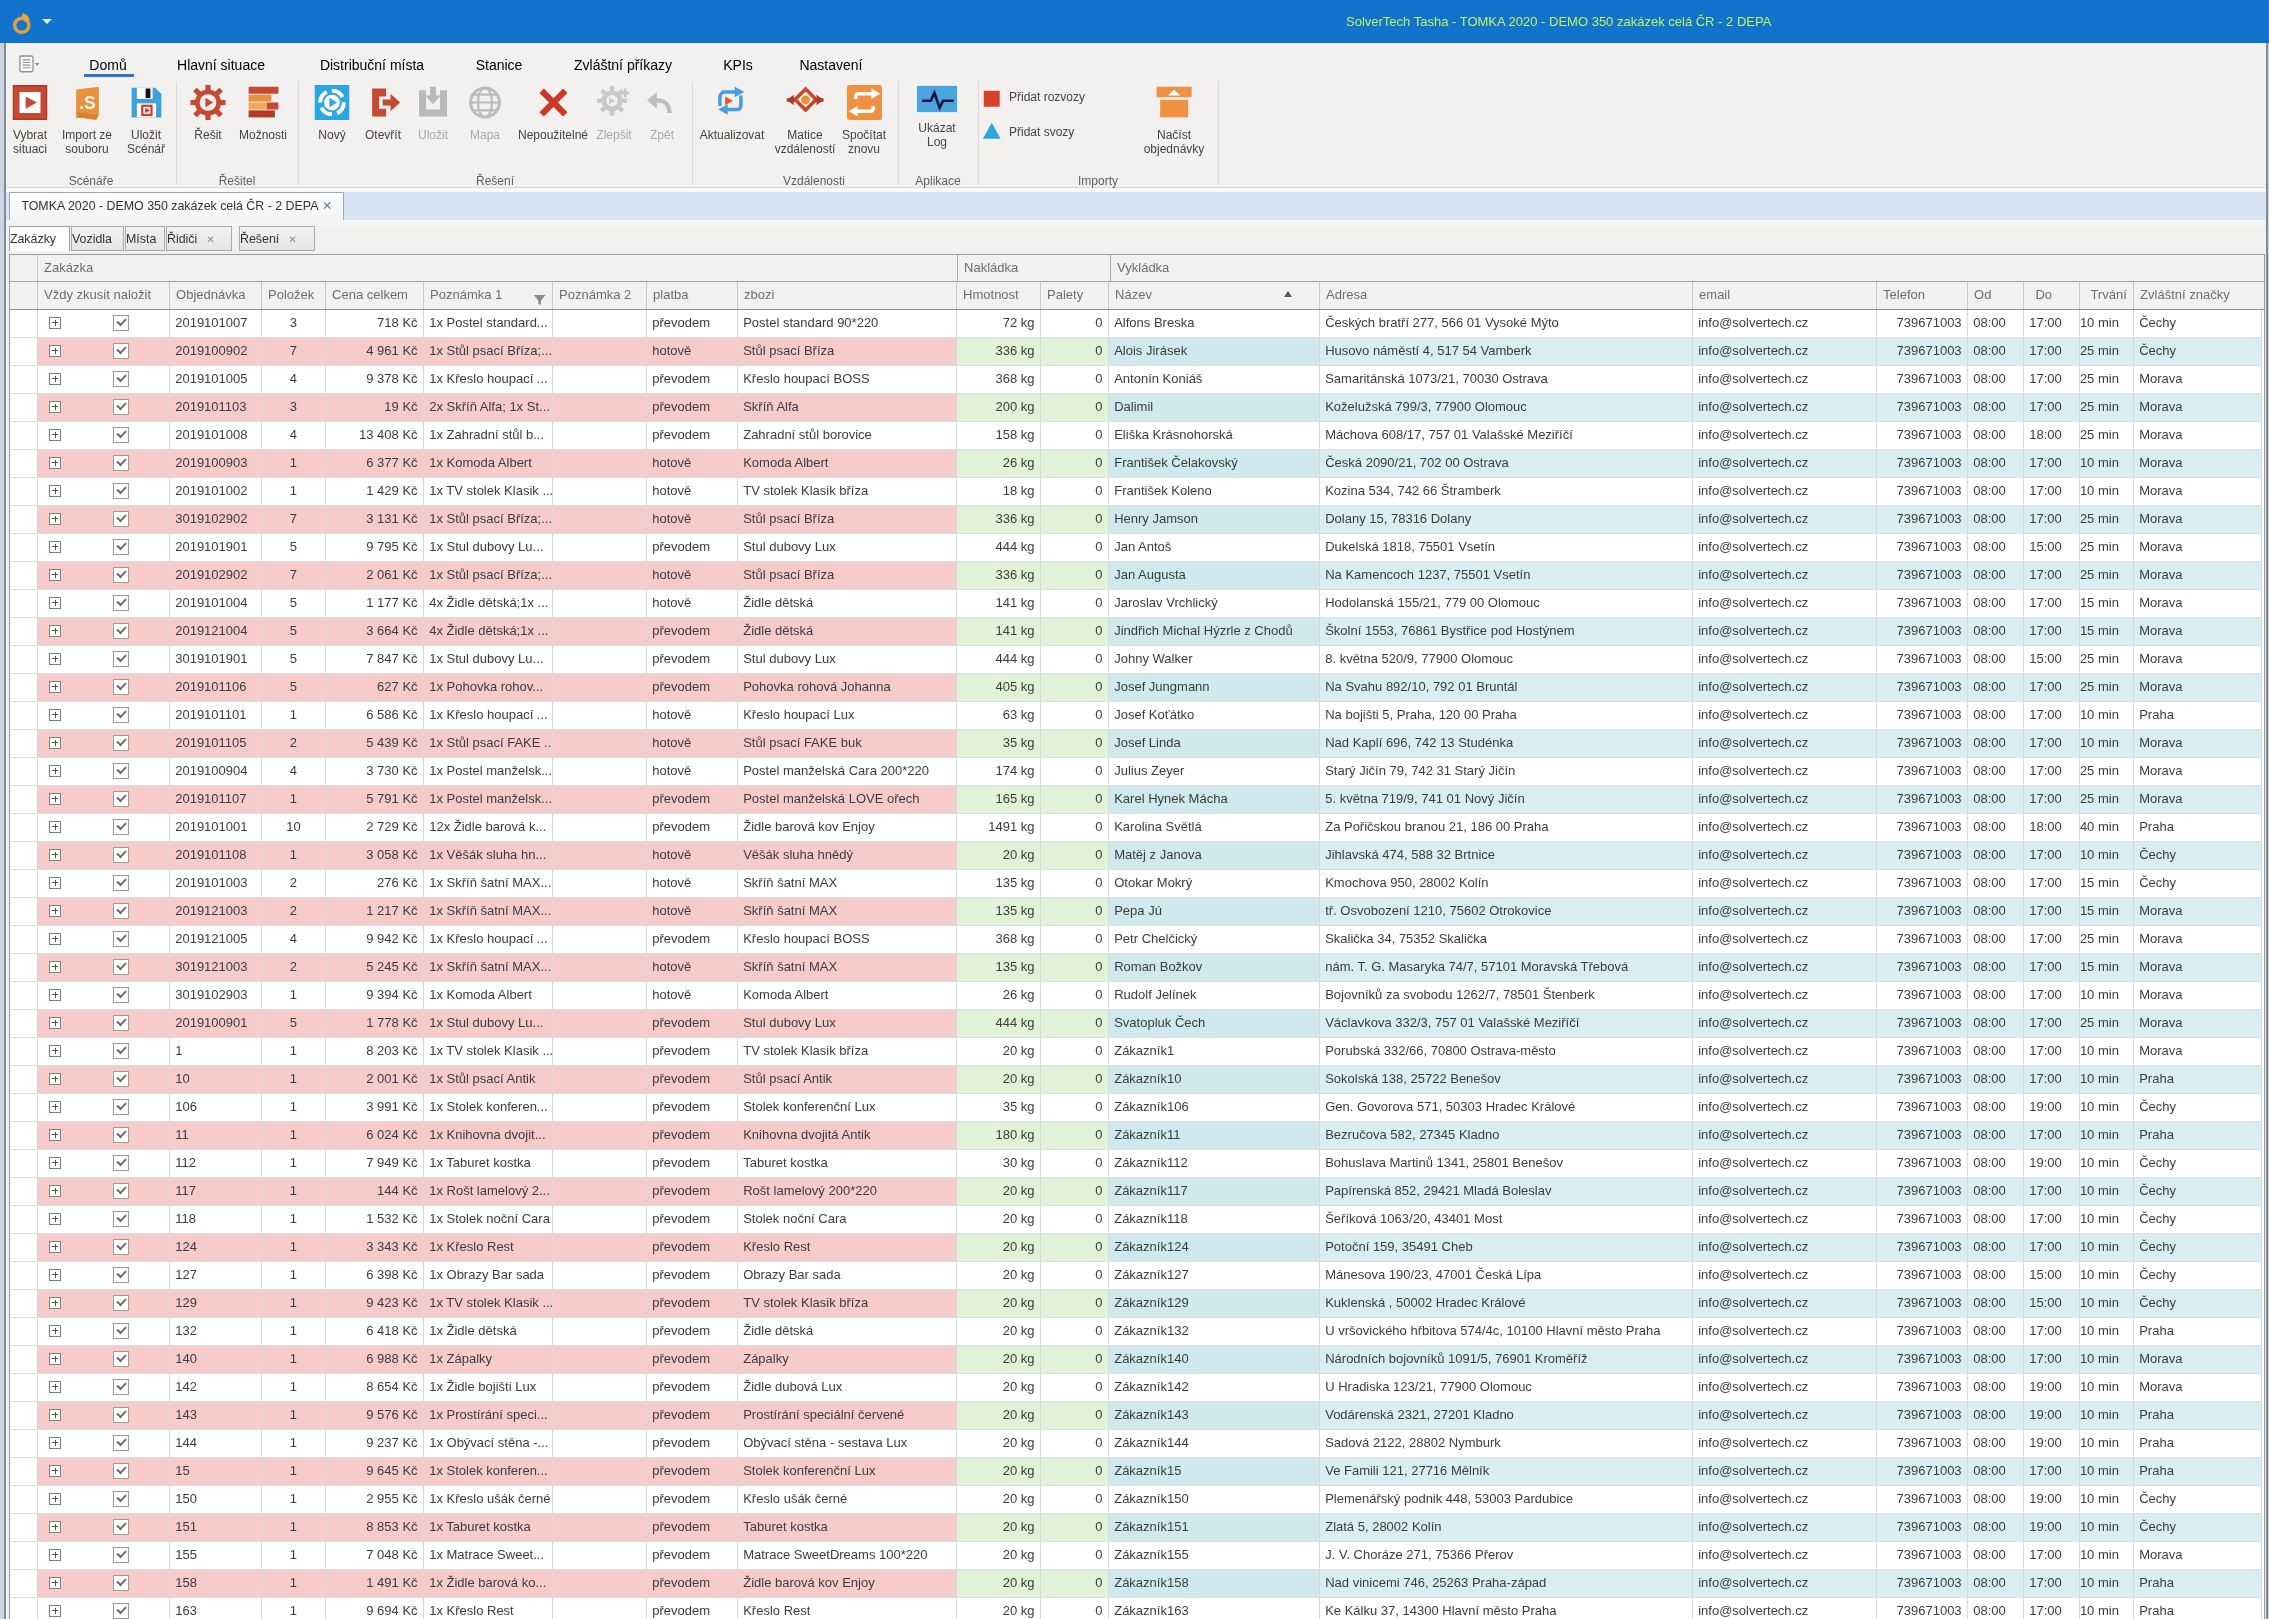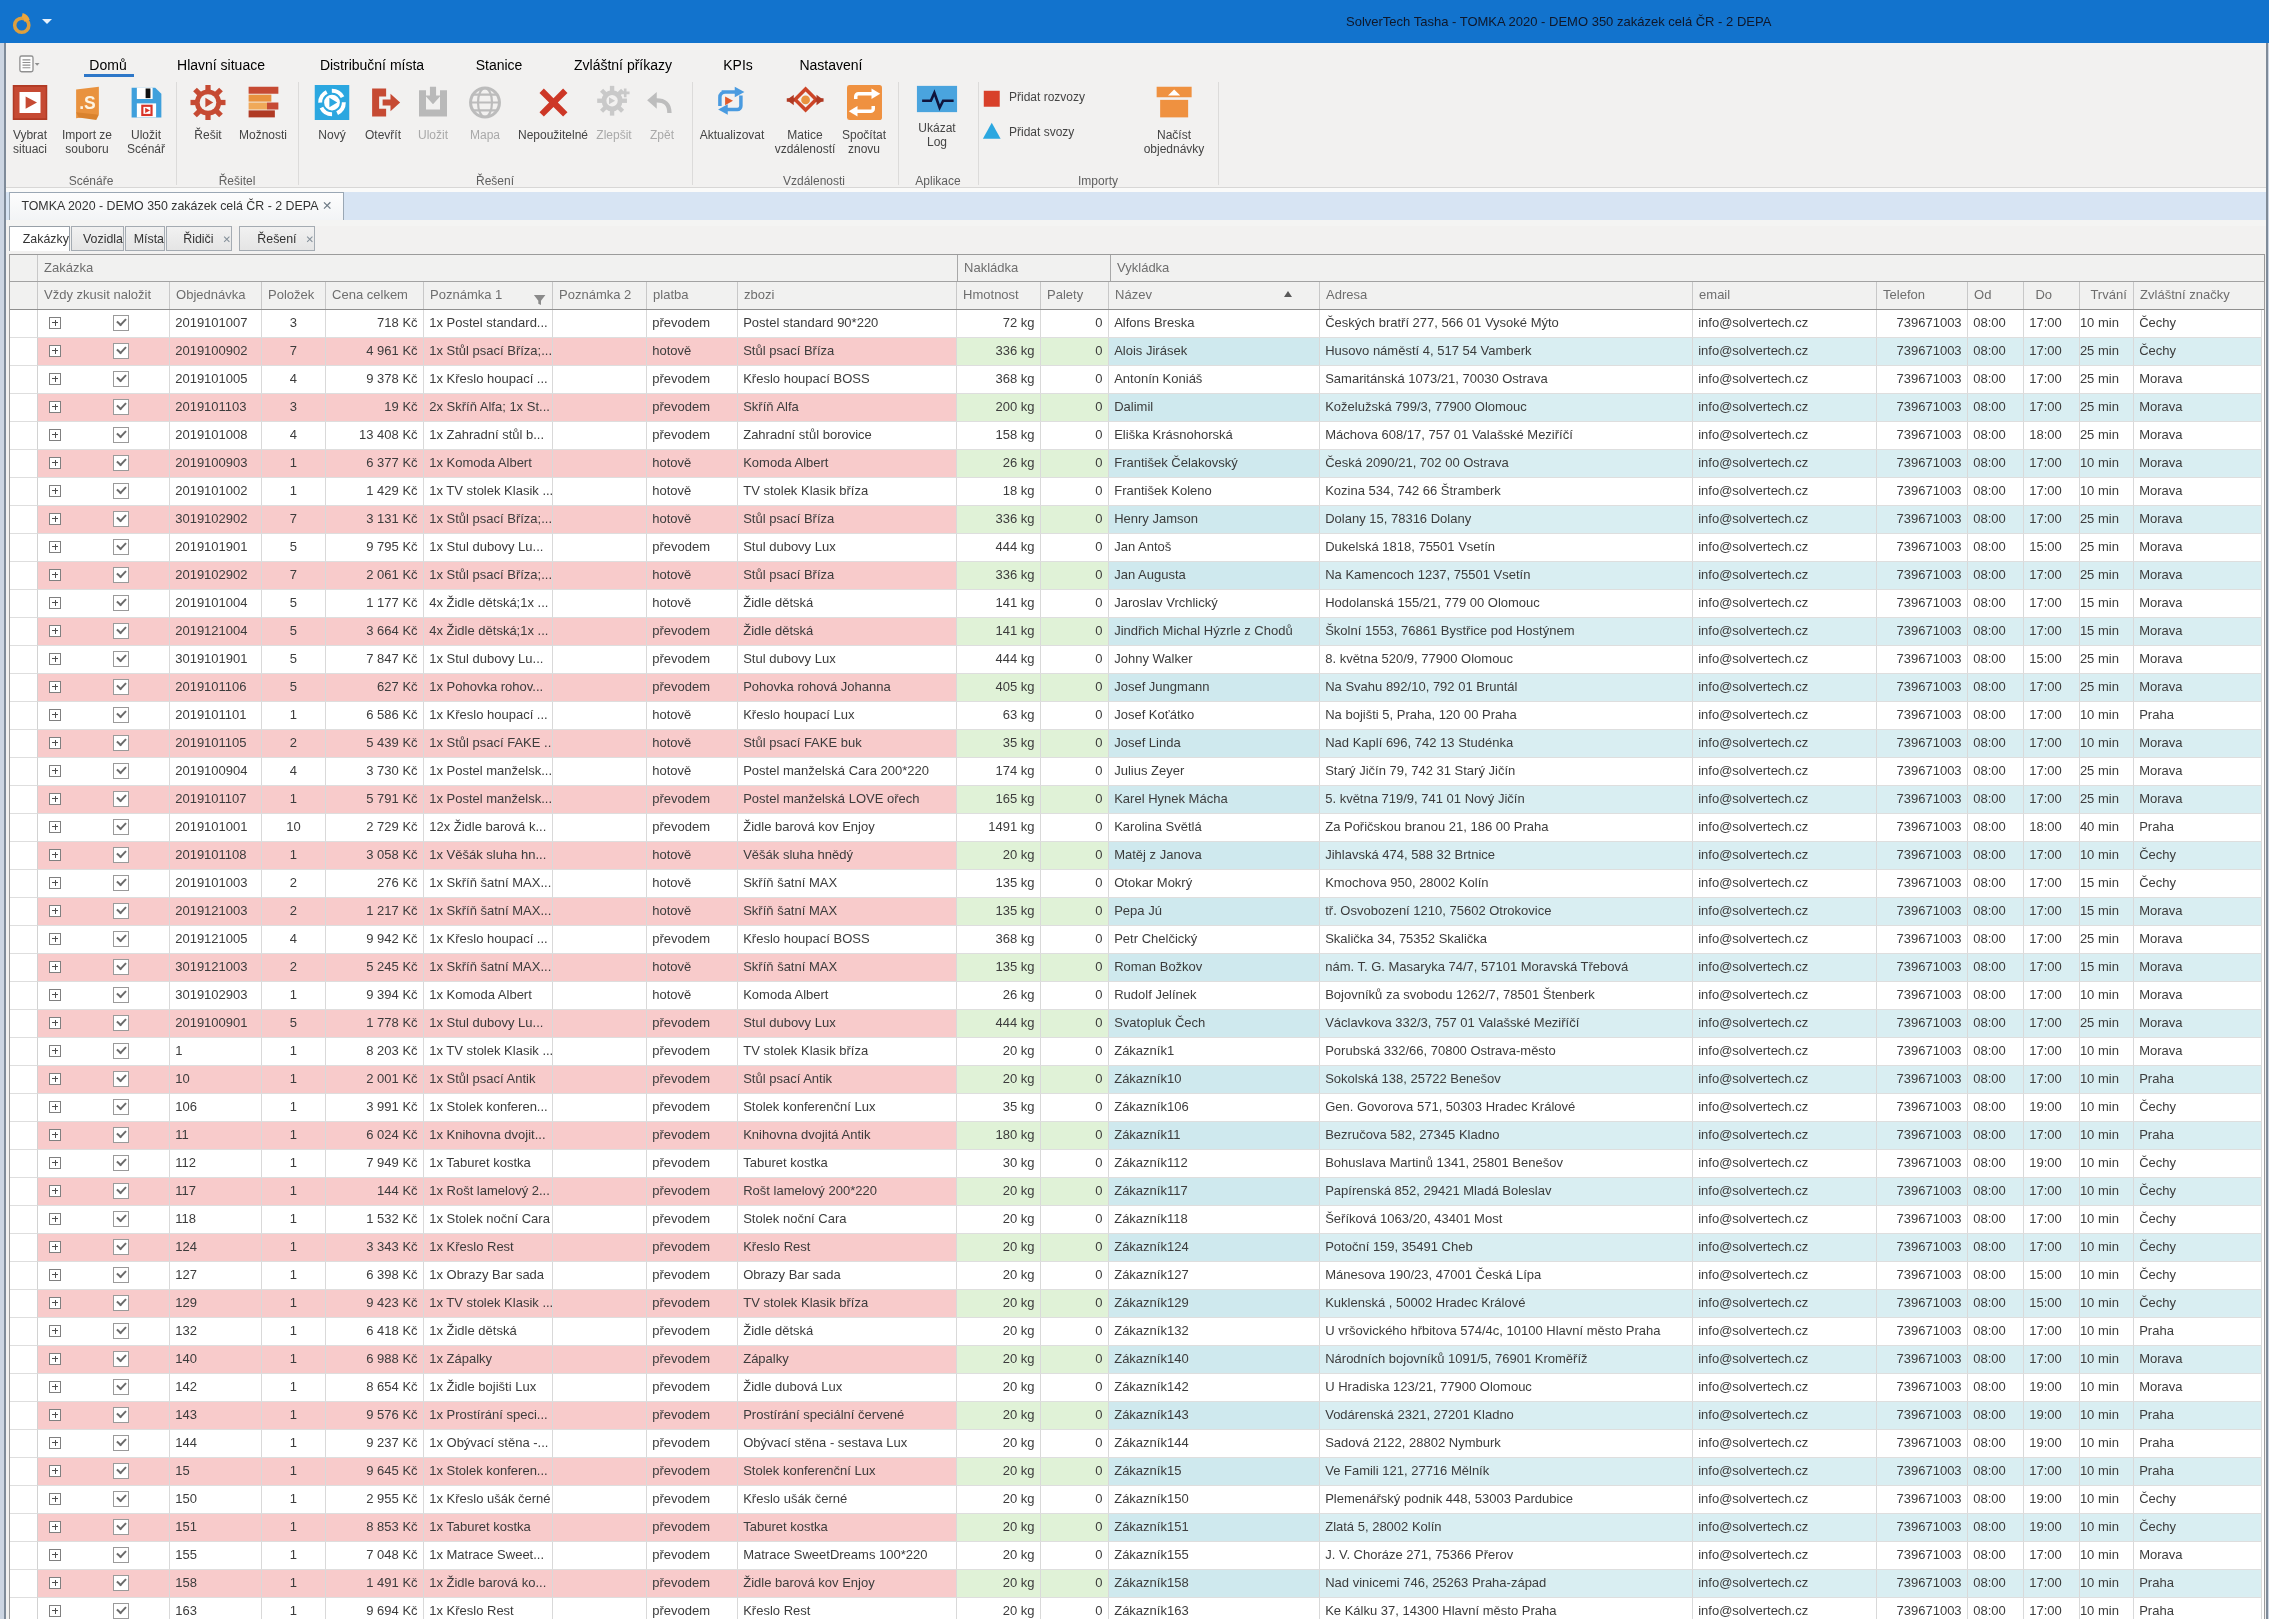--- a/index.html
+++ b/index.html
@@ -1,18 +1,18 @@
 <!DOCTYPE html>
 <html lang="cs" style="font-size:14px"><head><meta charset="utf-8"><title>SolverTech Tasha</title>
 <style>
 *{margin:0;padding:0;box-sizing:border-box}
 html,body{width:2270px;height:1619px;overflow:hidden;font-family:"Liberation Sans",sans-serif;background:#f2f1f0}
 
 #title{position:absolute;left:0;top:0;width:2270px;height:43px;background:#1273cd}
-#title .txt{position:absolute;left:1346px;top:0;height:43px;line-height:44px;color:#0f172a;font-size:13px}
+#title .txt{position:absolute;left:1346px;top:0;height:43px;line-height:44px;color:#bef264;font-size:13px}
 #appico{position:absolute;left:11.5px;top:11.5px}
 #titcaret{position:absolute;left:42px;top:18.6px;width:0;height:0;border-left:5.3px solid transparent;border-right:5.3px solid transparent;border-top:5.3px solid #e8f2fc}
 
 #rtabs{position:absolute;left:0;top:43px;width:2270px;height:35px;background:#f2f1f0}
 #rtabs span{position:absolute;top:4px;height:35px;line-height:37px;font-size:14px;color:#000000;transform:translateX(-50%)}
 #domu-ul{position:absolute;left:84px;top:74px;width:50px;height:3.2px;background:#2e77c8}
 #docico{position:absolute;left:18.6px;top:55px}
 
 #ribbon{position:absolute;left:0;top:78px;width:2270px;height:110px;background:#f2f1f0;border-bottom:0.9px solid #d8d7d6}
 .rsep{position:absolute;top:3.5px;width:0.9px;height:103px;background:#dcdbda}
@@ -22,21 +22,21 @@
 .glabel{position:absolute;top:96px;font-size:12px;color:#5f5f5f;transform:translateX(-50%)}
 .small-item{position:absolute;font-size:12px;color:#444}
 
 #docstrip{position:absolute;left:6.2px;top:192px;width:2261px;height:27.5px;background:#d7e4f3}
 #doctab{position:absolute;left:2.7px;top:0;width:335px;height:27.5px;background:linear-gradient(#fdfdfd,#f2f4f6);border:0.9px solid #9aa7b4;border-bottom:none;font-size:12.4px;color:#333;line-height:27.5px;padding-left:11.5px;overflow:hidden;white-space:nowrap}
 #doctab .x{position:absolute;right:10.6px;top:0;color:#6d7a85;font-size:12.4px}
 #belowdoc{position:absolute;left:0px;top:220px;width:2270px;height:6.2px;background:#f4f4f3}
 #ribbongap{position:absolute;left:0;top:188px;width:2270px;height:4.4px;background:#fafaf9}
 
 #subtabs{position:absolute;left:0px;top:226px;width:2270px;height:25px;background:#f2f1f0}
-.stab{position:absolute;top:0;height:25px;line-height:25px;font-size:12.4px;color:#333;text-align:right;border:0.9px solid #a4abb2;background:linear-gradient(#f1f1f1,#e5e5e5)}
+.stab{position:absolute;top:0;height:25px;line-height:25px;font-size:12.4px;color:#333;text-align:left;border:0.9px solid #a4abb2;background:linear-gradient(#f1f1f1,#e5e5e5)}
 .stab.active{background:#ffffff;border-color:#98a0a8;border-bottom:none;height:26px}
 .stab .x{color:#85909a;font-size:10.2px;margin-left:8.9px;vertical-align:0.4px}
 #undersub{position:absolute;left:0;top:251px;width:2270px;height:2.7px;background:#f2f1f0}
 
 #grid{position:absolute;left:8.9px;top:254px;width:2256px;height:1365px;overflow:hidden;background:#fff;border-left:0.9px solid #9b9b9b;border-top:0.9px solid #9b9b9b;border-right:0.9px solid #9b9b9b}
 .hrow{display:flex;background:#f1f1f0}
 .hrow .hc{flex:none;border-right:0.9px solid #c8c8c8;font-size:13px;color:#6e6e6e;text-align:left;line-height:26px;padding-left:6.2px;white-space:nowrap;overflow:hidden;position:relative}
 #ghead{height:27px;border-bottom:0.9px solid #a2a2a2}
 #ghead .hc{line-height:26.6px}
 #chead{height:27.5px;border-bottom:0.9px solid #8f8f8f}

